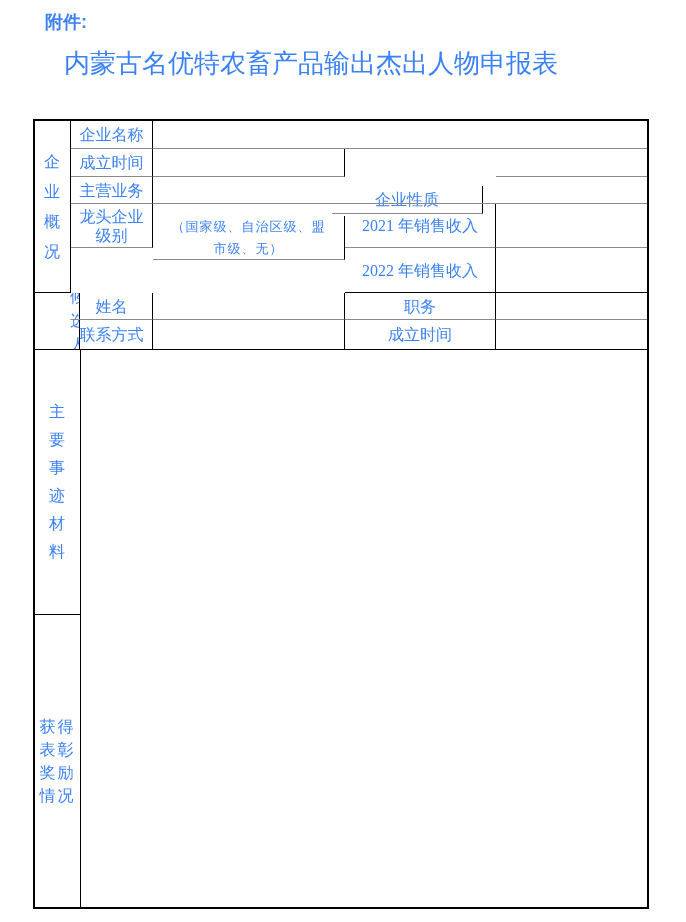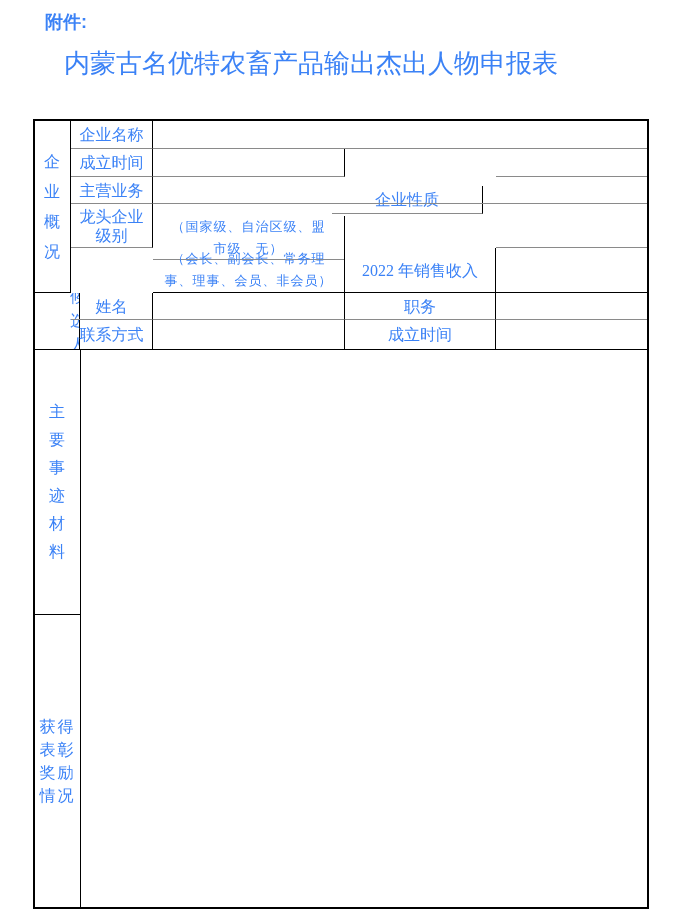--- a/index.html
+++ b/index.html
@@ -116,24 +116,23 @@
     <div class="cell r2-l2">企业性质</div>
     <div class="cell r2-v2 no-br"></div>
 
     <div class="cell r3-l">主营业务</div>
     <div class="cell r3-v no-br"></div>
 
     <div class="cell r4-l">龙头企业
 级别</div>
     <div class="cell r4-h hint">（国家级、自治区级、盟
 市级、无）</div>
+    <div class="cell r4-l2">2021 年销售收入</div>
     <div class="cell r4-v no-br"></div>
 
-    <div class="cell r5-h hint sec-end">（会长、副会长、常务理
-事、理事、会员、非会员）</div>
     <div class="cell r5-l2 sec-end">2022 年销售收入</div>
     <div class="cell r5-v no-br sec-end"></div>
 
     <div class="cell cand-label vlabel2 sec-end">候选
 人</div>
 
     <div class="cell r6-l">姓名</div>
     <div class="cell r6-v"></div>
     <div class="cell r6-l2">职务</div>
     <div class="cell r6-v2 no-br"></div>

